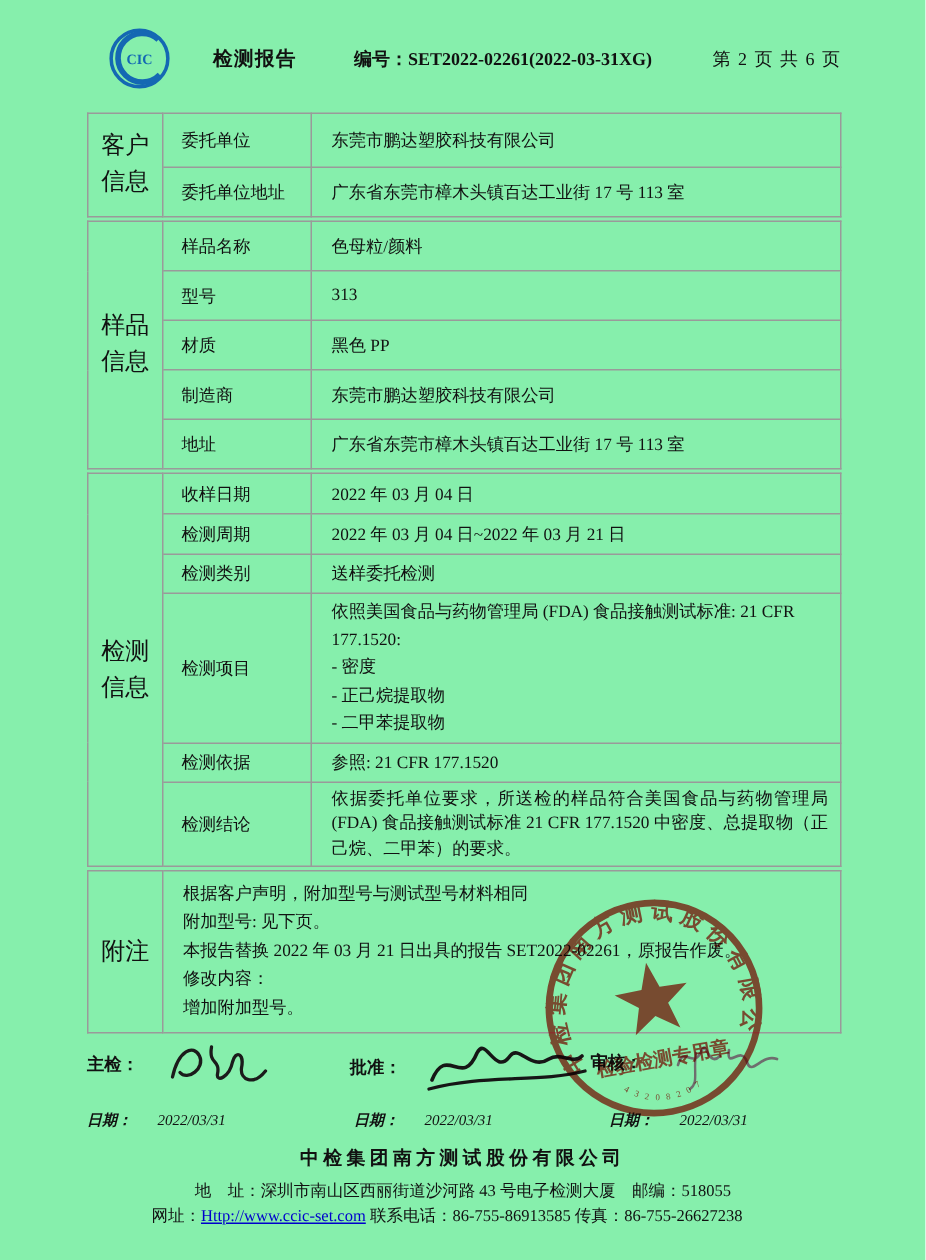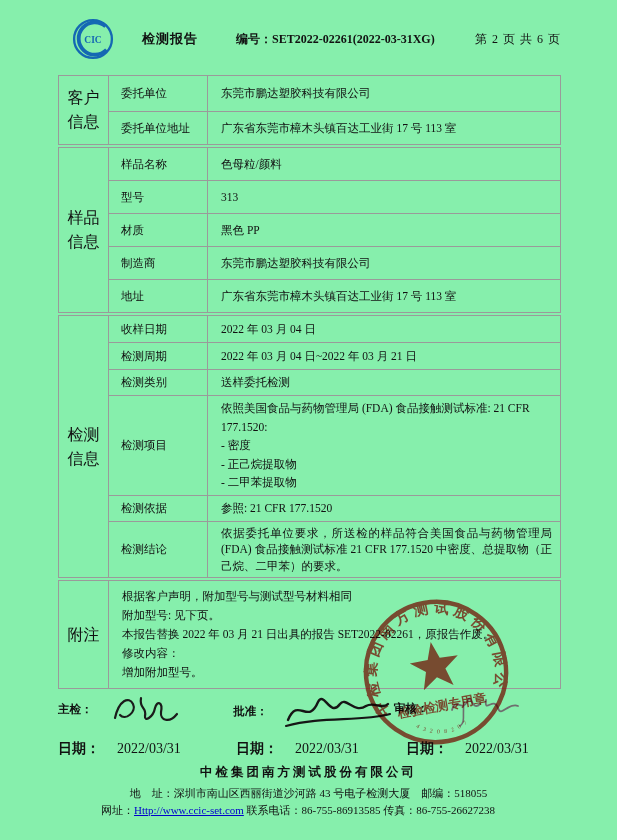--- a/index.html
+++ b/index.html
@@ -24,21 +24,21 @@
   tr.h36{height:36px} tr.h33{height:33px} tr.h27{height:27px} tr.h26{height:26px}
   .lines div{line-height:16.5px;padding:1px 0;}
   .just{text-align:justify;line-height:16.5px;}
   .notes-cell{padding:6px 8px 6px 13px;}
   .notes-cell div{line-height:17px;padding:1px 0;}
   
   .sig-row{position:absolute;top:688px;left:58px;width:503px;display:flex;align-items:flex-start;}
   .sig-col{display:flex;align-items:center;}
   .sig-label{font-size:11.5px;font-weight:bold;white-space:nowrap;}
   .sig-ink{margin-left:14px;}
-  .date-row{position:absolute;top:740px;left:58px;width:503px;display:flex;font-size:14px;}
+  .date-row{position:absolute;top:740px;left:58px;width:503px;display:flex;font-size:10px;font-style:italic;}
   .date-col{display:flex;align-items:center;}
   .date-label{font-weight:bold;white-space:nowrap;}
   .date-val{margin-left:17px;}
   
   .f-company{position:absolute;top:764px;left:0;width:617px;text-align:center;font-size:12.5px;font-weight:bold;letter-spacing:3px;}
   .f-addr{position:absolute;top:786px;left:0;width:617px;text-align:center;font-size:11px;}
   .f-site{position:absolute;top:803px;left:0;width:596px;text-align:center;font-size:11px;}
   .f-link{text-decoration:underline;}
   
   .stamp{position:absolute;left:362px;top:598px;width:148px;height:148px;transform:rotate(-10deg);opacity:0.88;mix-blend-mode:multiply;pointer-events:none;}

